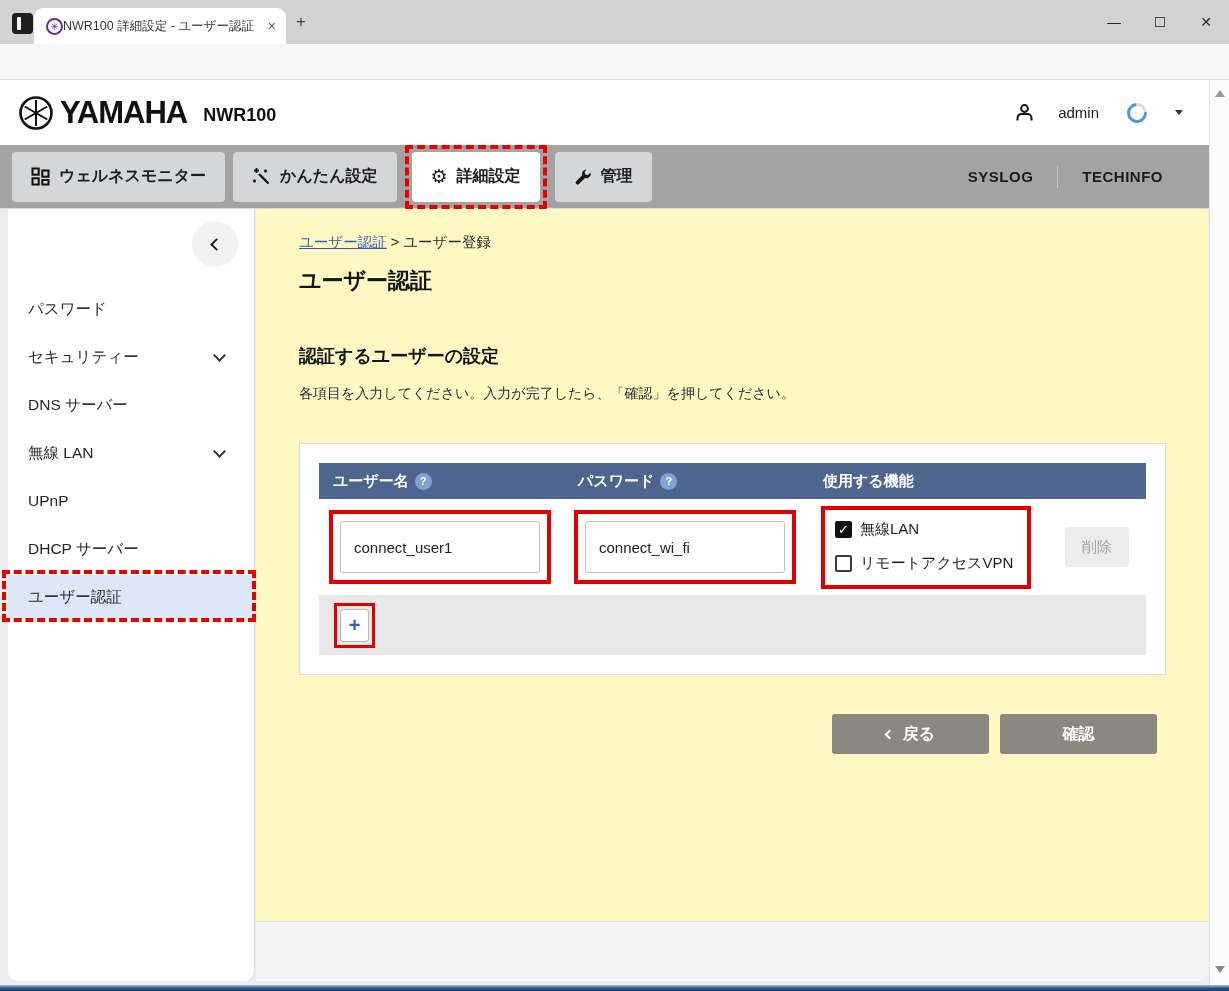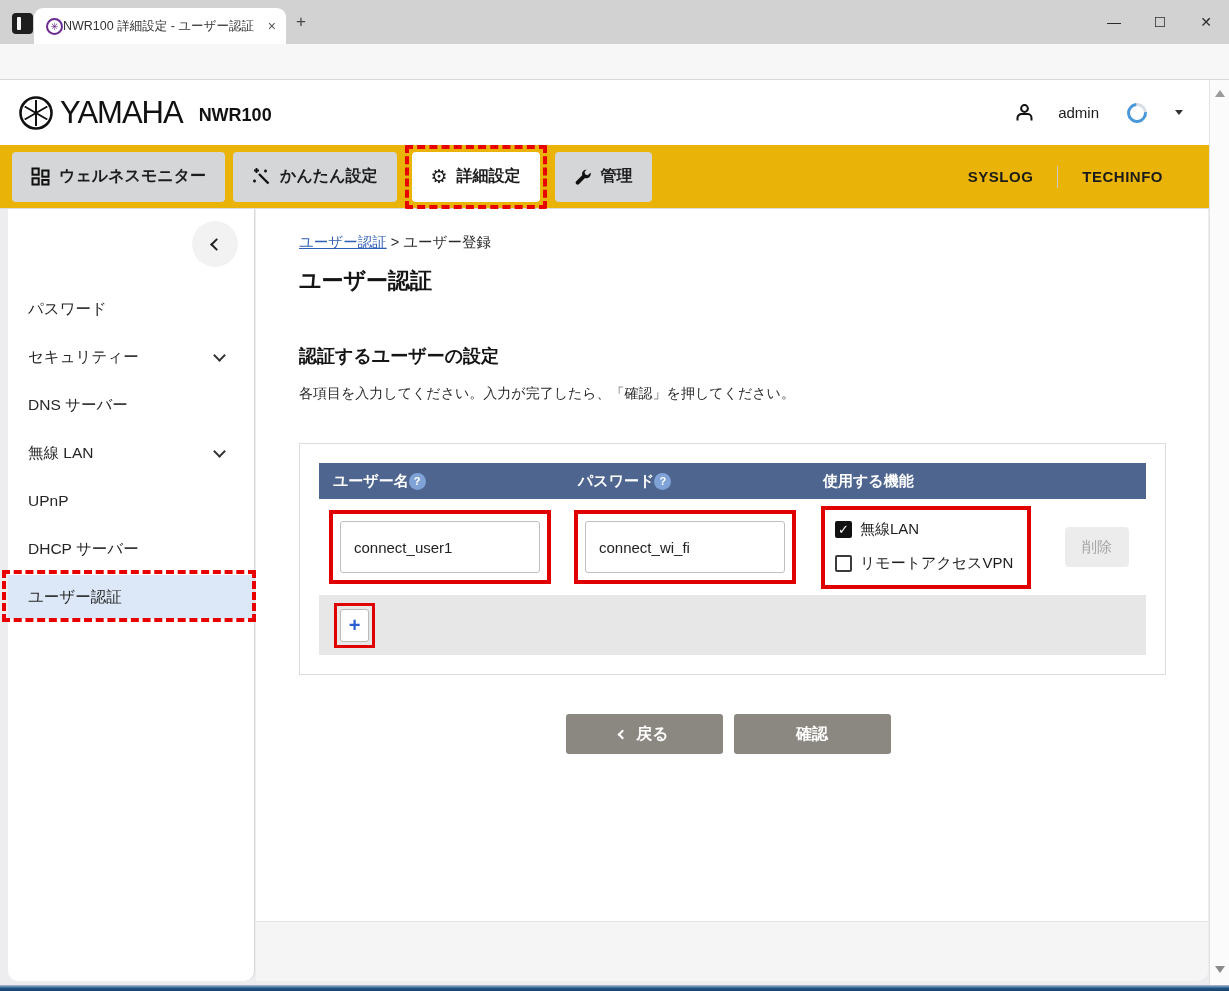--- a/index.html
+++ b/index.html
@@ -37,79 +37,79 @@
   .avatar .head { width:8px; height:8px; border-radius:50%; background:#8d8d8d; margin:4px auto 0; }
   .avatar .bod { width:15px; height:9px; border-radius:8px 8px 0 0; background:#8d8d8d; margin:1px auto 0; }
   .avatar-dot { position:absolute; right:-2px; top:-2px; width:8px; height:8px; border-radius:50%; background:#e23b3b; border:1.5px solid #f7f7f7; }
   .avatar-wrap { position:relative; }
   .more { font-size:14px; color:#444; letter-spacing:1px; }
   .copilot { width:21px; height:21px; border-radius:50%; background:conic-gradient(#79d7f5,#4f7df6,#c557f0,#f59a53,#f5e060,#79d7f5); }
 
   
   .appheader { position:absolute; left:0; top:80px; width:1209px; height:65px; background:#ffffff; display:flex; align-items:center; padding:0 26px 0 18px; }
   .yamaha-logo { width:36px; height:36px; }
-  .brand { font-size:31px; font-weight:normal; letter-spacing:-1px; margin-left:6px; color:#111; }
+  .brand { font-size:31px; font-weight:bold; letter-spacing:-1px; margin-left:6px; color:#111; }
   .model { font-size:18px; font-weight:bold; margin-left:16px; margin-top:6px; color:#111; }
   .hdr-right { margin-left:auto; display:flex; align-items:center; gap:24px; }
   .admin-label { font-size:15px; color:#1b1b1b; }
   .spinner { width:20px; height:20px; border-radius:50%; border:3.5px solid #4a97d9; border-top-color:#d9dee5; transform:rotate(40deg); margin-left:4px; }
   .caret-down { width:0; height:0; border-left:4.5px solid transparent; border-right:4.5px solid transparent; border-top:5.5px solid #333; margin-left:4px; }
 
   
-  .navbar { position:absolute; left:0; top:145px; width:1209px; height:64px; background:#eab308; border-bottom:1px solid #dcdcdc; display:flex; align-items:center; padding-left:12px; }
+  .navbar { position:absolute; left:0; top:145px; width:1209px; height:64px; background:#a3a3a3; border-bottom:1px solid #dcdcdc; display:flex; align-items:center; padding-left:12px; }
   .nav-btn { display:flex; align-items:center; gap:9px; height:50px; padding:0 19px; background:#d5d6d7; border:none; border-radius:4px; font-family:inherit; font-size:16px; font-weight:bold; color:#1c1c1e; margin-right:8px; cursor:pointer; }
   .nav-btn.active { background:#ffffff; margin-right:0; }
   .hl-dashed { border:4px dashed #e80000; padding:3px; border-radius:2px; margin-right:8px; background:transparent; display:inline-block; }
   .nav-right { margin-left:auto; margin-right:46px; display:flex; align-items:center; gap:24px; }
   .nav-link { font-size:15px; font-weight:bold; color:#1b1b1b; letter-spacing:.5px; text-decoration:none; cursor:pointer; }
   .nav-vdiv { width:1px; height:22px; background:#c8c8c8; }
   .gear-glyph { font-size:19px; line-height:1; }
 
   
   .contentbg { position:absolute; left:0; top:209px; width:1209px; height:776px; background:#ededef; }
   .sidebar { position:absolute; left:8px; top:209px; width:247px; height:772px; background:#ffffff; border-right:1px solid #d9d9d9; border-radius:0 0 10px 10px; }
   .collapse-btn { position:absolute; right:16px; top:12px; width:46px; height:46px; border-radius:50%; background:#f2f2f2; border:none; cursor:pointer; }
   .chev-left { display:inline-block; width:9px; height:9px; border-left:2.5px solid #222; border-bottom:2.5px solid #222; transform:rotate(45deg); margin-left:3px; }
   .side-list { margin-top:76px; }
   .side-item { position:relative; height:48px; display:flex; align-items:center; padding-left:20px; font-size:15.5px; color:#262626; cursor:pointer; }
   .side-item .chev-down { position:absolute; right:30px; top:18px; width:9px; height:9px; border-right:2px solid #333; border-bottom:2px solid #333; transform:rotate(45deg); }
   .side-item.selected { background:#dce8f7; height:44px; margin-top:2px; }
   .dash-box { position:absolute; left:-6px; top:-5px; width:254px; height:52px; border:4px dashed #e80000; pointer-events:none; }
 
-  .main { position:absolute; left:256px; top:209px; width:952px; height:712px; background:#ffffff; padding:24px 0 0 43px; }
+  .main { position:absolute; left:256px; top:209px; width:952px; height:712px; background:#fef9c3; padding:24px 0 0 43px; }
   .breadcrumb { font-size:14.5px; color:#2b2b2b; }
   .bc-link { color:#2f5fb3; text-decoration:underline; cursor:pointer; }
   .page-title { font-size:22px; font-weight:bold; color:#151515; margin-top:14px; }
   .section-title { font-size:18px; font-weight:bold; color:#151515; margin-top:48px; }
   .desc { font-size:14px; color:#2c2c2c; margin-top:17px; }
 
   .card { margin-top:40px; width:867px; border:1px solid #dcdcdc; background:#fff; padding:19px; }
   .tbl-header { display:flex; align-items:center; height:36px; background:#4e6590; color:#fff; font-size:15px; font-weight:bold; }
-  .hcell { display:flex; align-items:center; gap:0; padding-left:14px; }
+  .hcell { display:flex; align-items:center; gap:6px; padding-left:14px; }
   .hc1,.rc1 { width:245px; flex:0 0 auto; }
   .hc2,.rc2 { width:245px; flex:0 0 auto; }
   .hc3,.rc3 { flex:1; }
   .help-badge { width:17px; height:17px; border-radius:50%; background:#7fa3d7; color:#fff; font-size:11px; font-weight:bold; display:inline-flex; align-items:center; justify-content:center; cursor:pointer; }
   .tbl-row { display:flex; align-items:center; min-height:96px; background:#fff; }
   .rc1,.rc2 { padding-left:10px; }
   .rc3 { padding-left:12px; display:flex; align-items:center; }
   .red-box { border:4px solid #e10000; padding:7px; display:inline-block; line-height:0; }
   .txt-input { width:200px; height:52px; border:1px solid #bfbfbf; border-radius:3px; padding:0 13px; font-family:inherit; font-size:15px; color:#222; }
   .feat-red { border:4px solid #e10000; padding:10px 14px 12px 10px; display:inline-block; }
   .cb-row { display:flex; align-items:center; gap:8px; font-size:15px; color:#1d1d1d; }
   .cb-row + .cb-row { margin-top:15px; }
   .checkbox { width:17px; height:17px; border:2px solid #3b3b3b; border-radius:2px; background:#fff; display:inline-flex; align-items:center; justify-content:center; cursor:pointer; flex:0 0 auto; }
   .checkbox.checked { background:#111; border-color:#111; color:#fff; font-size:13px; font-weight:bold; }
   .rc-del { flex:0 0 auto; margin-left:auto; padding-right:17px; }
   .del-btn { width:64px; height:40px; background:#ececec; border:none; border-radius:4px; color:#a4a4a4; font-family:inherit; font-size:15px; }
   .add-row { height:60px; background:#e7e7e7; display:flex; align-items:center; padding-left:15px; }
   .add-red { border:3px solid #e10000; padding:3px; line-height:0; display:inline-block; }
   .add-btn { width:29px; height:33px; background:#fff; border:1px solid #b9b9b9; border-radius:3px; color:#2b5fd0; font-size:20px; font-weight:bold; line-height:1; cursor:pointer; font-family:inherit; }
 
-  .btn-row { width:867px; margin-top:39px; display:flex; justify-content:center; gap:11px; padding-right:9px; }
+  .btn-row { width:867px; margin-top:39px; display:flex; justify-content:flex-end; gap:11px; padding-right:9px; }
   .gray-btn { width:157px; height:40px; background:#8b8781; border:none; border-radius:3px; color:#fff; font-family:inherit; font-size:16px; font-weight:bold; cursor:pointer; display:flex; align-items:center; justify-content:center; gap:10px; }
   .chev-left-sm { display:inline-block; width:7px; height:7px; border-left:2.5px solid #fff; border-bottom:2.5px solid #fff; transform:rotate(45deg); }
 
   .footerstrip { position:absolute; left:256px; top:921px; width:952px; height:60px; background:#f5f5f6; border-top:1px solid #e3e3e3; border-radius:0 0 10px 0; }
 
   
   .scrollbar { position:absolute; left:1209px; top:80px; width:20px; height:905px; background:#fbfbfb; border-left:1px solid #e3e3e3; }
   .sb-up { position:absolute; left:5px; top:10px; width:0; height:0; border-left:5px solid transparent; border-right:5px solid transparent; border-bottom:7px solid #9a9a9a; cursor:pointer; }
   .sb-down { position:absolute; left:5px; bottom:12px; width:0; height:0; border-left:5px solid transparent; border-right:5px solid transparent; border-top:7px solid #8a8a8a; cursor:pointer; }
 

